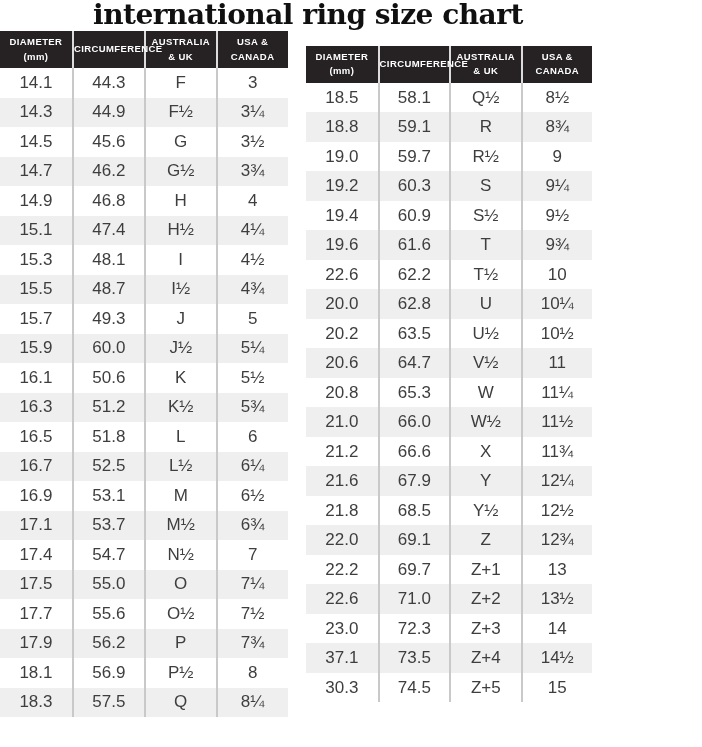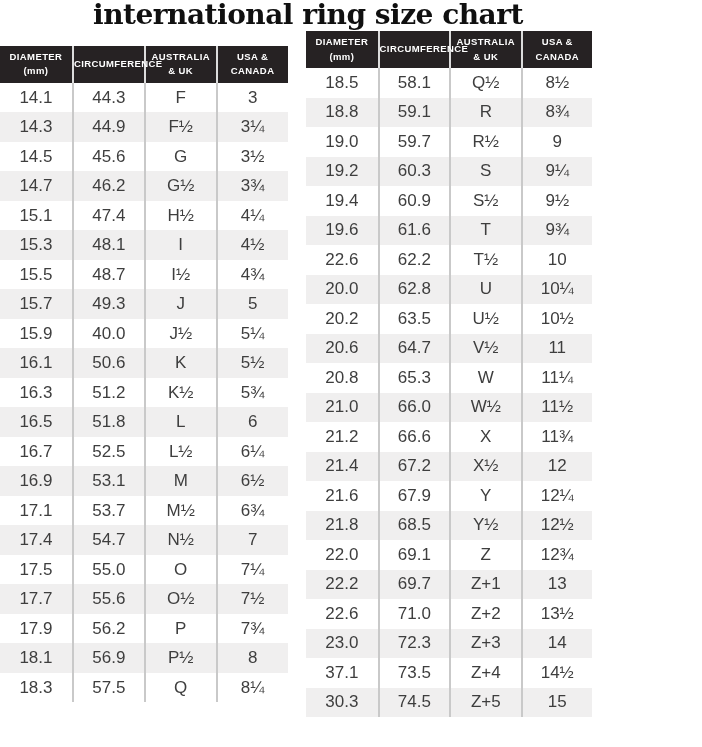--- a/index.html
+++ b/index.html
@@ -86,20 +86,26 @@
             <td>G</td>
             <td>3½</td>
           </tr>
           <tr>
             <td>14.7</td>
             <td>46.2</td>
             <td>G½</td>
             <td>3¾</td>
           </tr>
           <tr>
+            <td>14.9</td>
+            <td>46.8</td>
+            <td>H</td>
+            <td>4</td>
+          </tr>
+          <tr>
             <td>15.1</td>
             <td>47.4</td>
             <td>H½</td>
             <td>4¼</td>
           </tr>
           <tr>
             <td>15.3</td>
             <td>48.1</td>
             <td>I</td>
             <td>4½</td>
@@ -111,21 +117,21 @@
             <td>4¾</td>
           </tr>
           <tr>
             <td>15.7</td>
             <td>49.3</td>
             <td>J</td>
             <td>5</td>
           </tr>
           <tr>
             <td>15.9</td>
-            <td>40.0</td>
+            <td>60.0</td>
             <td>J½</td>
             <td>5¼</td>
           </tr>
           <tr>
             <td>16.1</td>
             <td>50.6</td>
             <td>K</td>
             <td>5½</td>
           </tr>
           <tr>
@@ -284,26 +290,20 @@
             <td>W½</td>
             <td>11½</td>
           </tr>
           <tr>
             <td>21.2</td>
             <td>66.6</td>
             <td>X</td>
             <td>11¾</td>
           </tr>
           <tr>
-            <td>21.4</td>
-            <td>67.2</td>
-            <td>X½</td>
-            <td>12</td>
-          </tr>
-          <tr>
             <td>21.6</td>
             <td>67.9</td>
             <td>Y</td>
             <td>12¼</td>
           </tr>
           <tr>
             <td>21.8</td>
             <td>68.5</td>
             <td>Y½</td>
             <td>12½</td>

